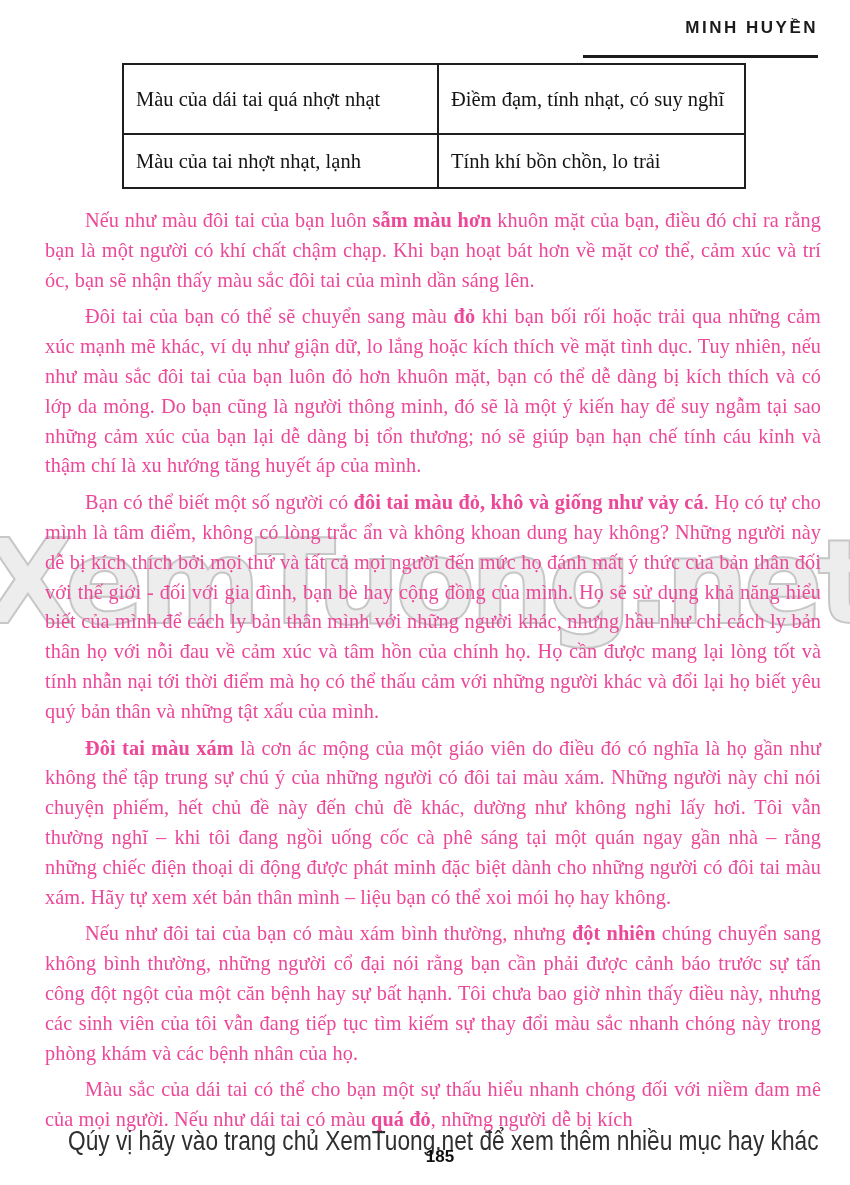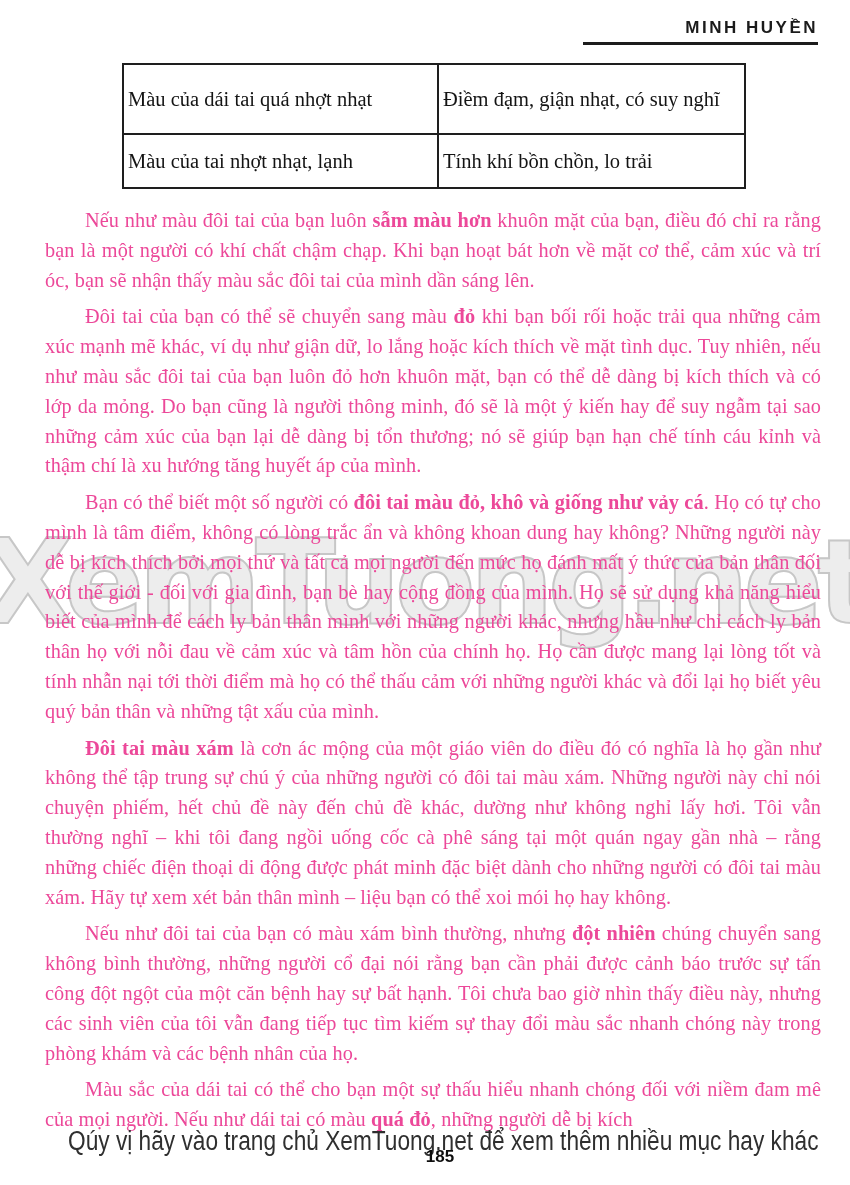--- a/index.html
+++ b/index.html
@@ -5,31 +5,31 @@
   html,body{margin:0;padding:0;background:#ffffff;}
   .page{
     position:relative;width:850px;height:1185px;background:#ffffff;
     overflow:hidden;font-family:"Liberation Serif",serif;color:#161616;
   }
   
   .header{
     position:absolute;top:18px;left:583px;width:235px;
     text-align:right;font-family:"Liberation Sans",sans-serif;
     font-weight:bold;font-size:17px;letter-spacing:2.5px;
-    color:#1b1b1b;padding-bottom:4px;border-bottom:3px solid #1c1c1c;
+    color:#1b1b1b;padding-bottom:17px;border-bottom:3px solid #1c1c1c;
     z-index:2;
   }
   
   .tbl{
     position:absolute;top:63px;left:122px;width:624px;
     border-collapse:collapse;table-layout:fixed;
     font-size:20.5px;z-index:2;background:transparent;
   }
   .tbl td{
-    border:2px solid #1e1e1e;padding:4px 10px 4px 4px;
+    border:2px solid #1e1e1e;padding:4px 10px 4px 12px;
     vertical-align:middle;line-height:27px;color:#141414;
   }
   .tbl tr.r1 td{height:60px;}
   .tbl tr.r2 td{height:44px;border-radius:10px;}
   
   .content{
     position:absolute;top:206px;left:45px;width:776px;z-index:1;
     font-size:20.3px;line-height:29.8px;text-align:justify;
     letter-spacing:0.1px;color:#ec4899;
   }
@@ -67,21 +67,21 @@
   <div class="header">MINH HUYỀN</div>
 
   <table class="tbl">
     <colgroup>
         <col style="width:315px">
         <col>
       </colgroup>
     <tbody>
       <tr class="r1">
         <td>Màu của dái tai quá nhợt nhạt</td>
-        <td>Điềm đạm, giận nhạt, có suy nghĩ</td>
+        <td>Điềm đạm, tính nhạt, có suy nghĩ</td>
       </tr>
       <tr class="r2">
         <td>Màu của tai nhợt nhạt, lạnh</td>
         <td>Tính khí bồn chồn, lo trải</td>
       </tr>
     </tbody>
   </table>
 
   <div class="content">
     <p class="para"><span>Nếu như màu đôi tai của bạn luôn </span><b>sẫm màu hơn</b><span> khuôn mặt của bạn, điều đó chỉ ra rằng bạn là một người có khí chất chậm chạp. Khi bạn hoạt bát hơn về mặt cơ thể, cảm xúc và trí óc, bạn sẽ nhận thấy màu sắc đôi tai của mình dần sáng lên.</span></p>

